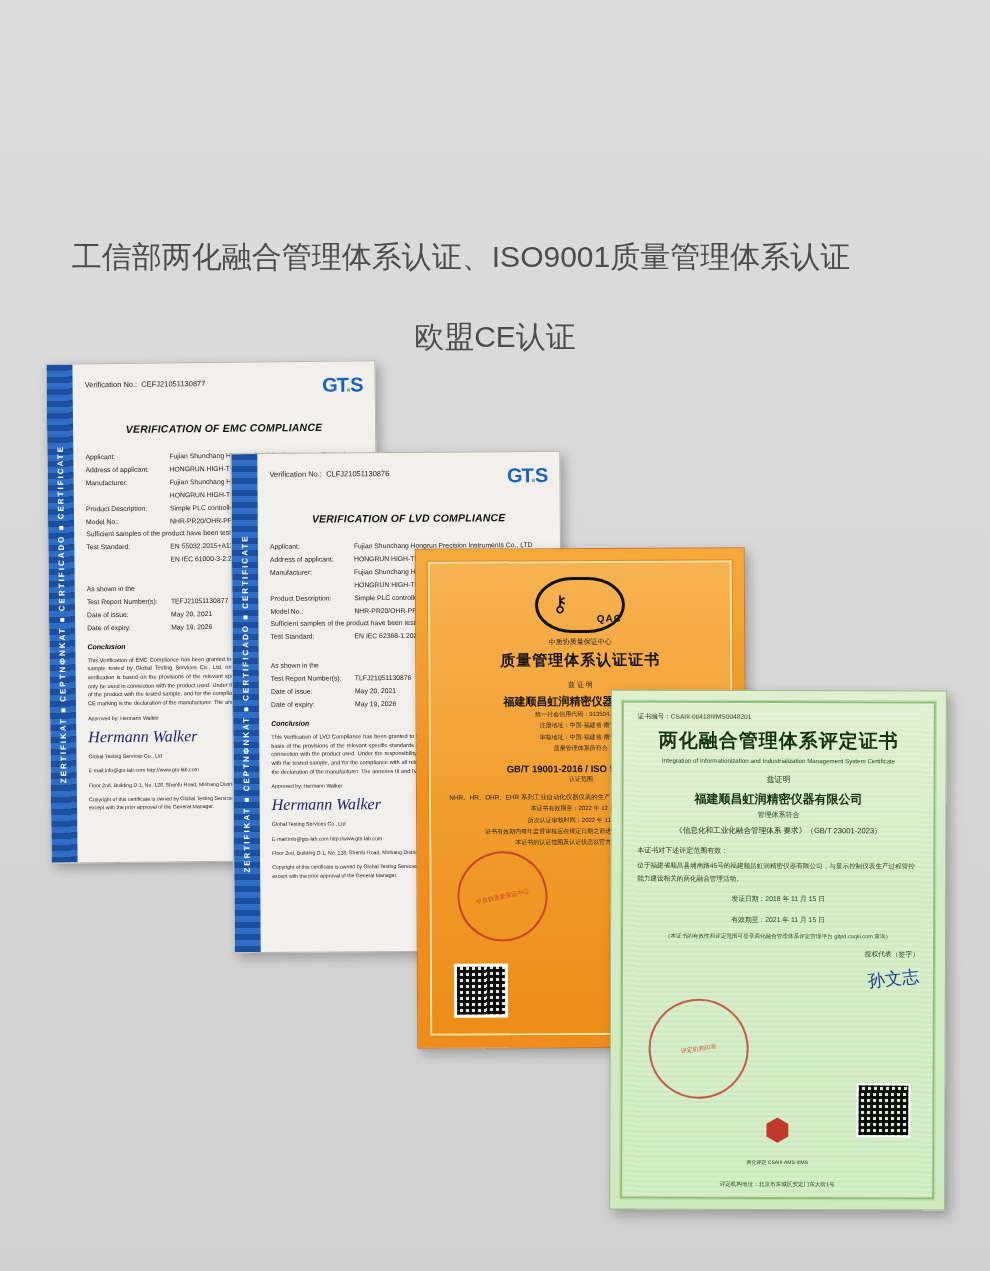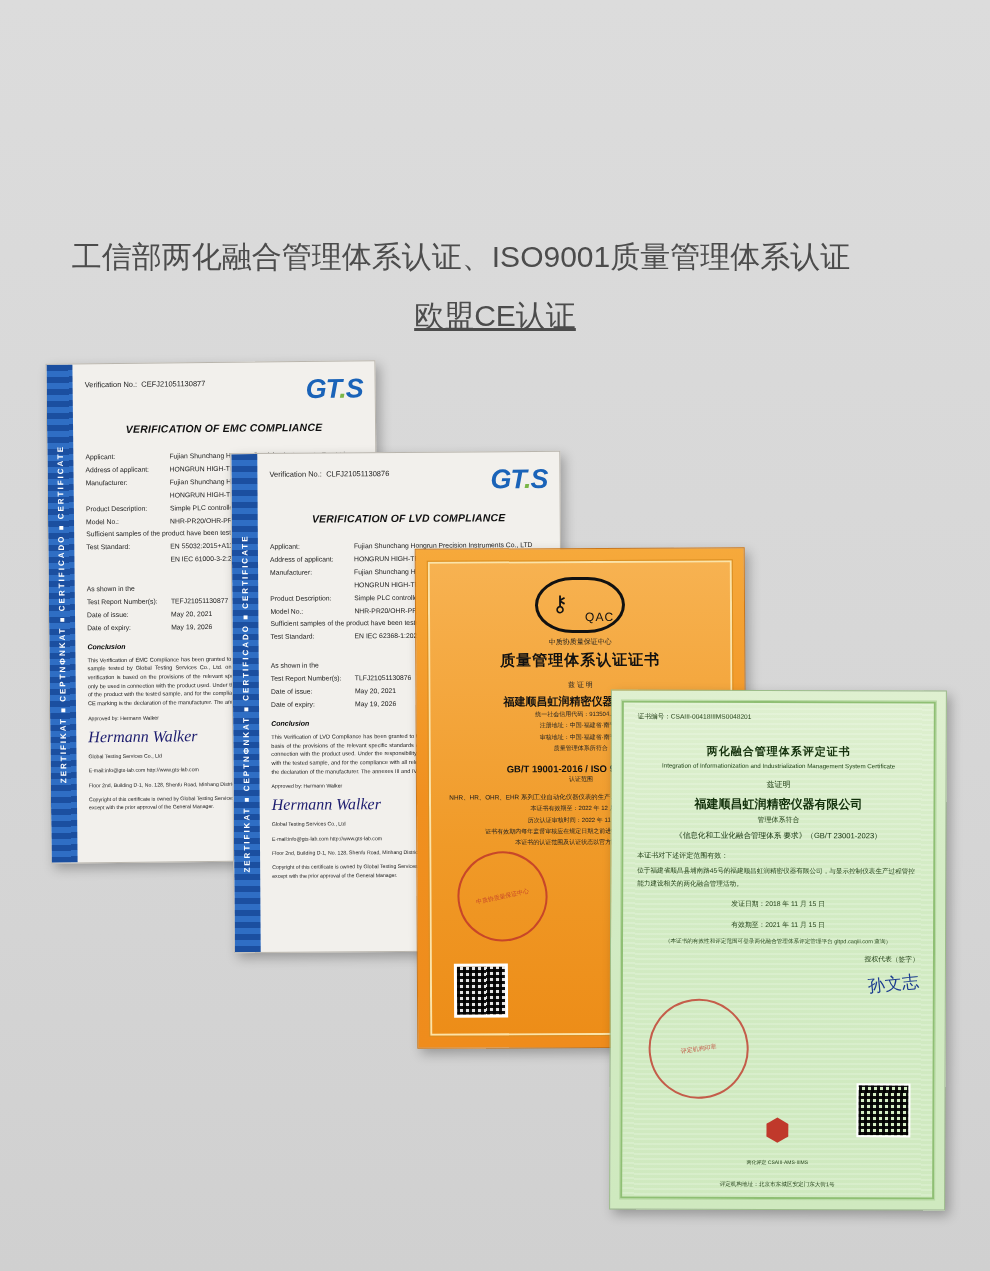--- a/index.html
+++ b/index.html
@@ -41,28 +41,27 @@
     top: 237px;
     left: 0;
     width: 922px;
     text-align: center;
     font-size: 30px;
     color: #4c4c4c;
     white-space: nowrap;
   }
   .subline2 {
     position: absolute;
-    top: 296px;
+    top: 317px;
     left: 0;
     width: 990px;
     text-align: center;
     font-size: 30px;
     color: #4c4c4c;
     white-space: nowrap;
-    text-decoration: underline;
   }
 
   
   .cert {
     position: absolute;
     box-shadow: 4px 5px 12px rgba(0,0,0,0.28);
     overflow: hidden;
     box-sizing: border-box;
   }
 
@@ -80,21 +79,21 @@
   }
   .cert1 .ribbon span {
     color: #fff; font-size: 8px; letter-spacing: 2px;
     transform: rotate(-90deg); white-space: nowrap;
     font-weight: bold;
   }
   .cert1 .body { position: absolute; left: 26px; top: 0; right: 0; bottom: 0; padding: 10px 12px; }
   .verif-no { font-size: 7.5px; color: #222; margin-top: 6px; }
   .gts-logo {
     position: absolute; right: 12px; top: 12px;
-    font-size: 27px; font-weight: bold; font-style: italic;
+    font-size: 20px; font-weight: bold; 
     color: #1a63b8; letter-spacing: -1px;
   }
   .gts-logo .dot { color: #7ab648; }
   .cert-title-en {
     margin-top: 34px; font-size: 10.5px; font-weight: bold; font-style: italic;
     color: #111; text-align: center; letter-spacing: 0.2px;
   }
   .field-list { margin-top: 16px; font-size: 6.8px; color: #1a1a1a; line-height: 1.9; }
   .field-list .row { display: flex; }
   .field-list .lbl { width: 84px; flex: none; }
@@ -142,21 +141,21 @@
     padding: 10px 14px;
     text-align: center;
   }
   .qac-badge {
     width: 84px; height: 50px; margin: 4px auto 2px;
     border: 3px solid #111; border-radius: 50%/60%;
     position: relative; background: transparent;
   }
   .qac-badge .key { position: absolute; left: 14px; top: 11px; font-size: 22px; color: #111; }
   .qac-badge .txt {
-    position: absolute; right: 8px; bottom: 6px; font-size: 12px; font-weight: normal; color: #111;
+    position: absolute; right: 0; bottom: 6px; font-size: 10px; font-weight: bold; color: #111;
     letter-spacing: 1px;
   }
   .cn-small { font-size: 7px; color: #1d1d1d; margin-top: 4px; }
   .cn-title { font-size: 15px; font-weight: bold; color: #111; margin-top: 4px; letter-spacing: 1px; }
   .cn-stamp-label { font-size: 7px; color: #222; margin-top: 10px; }
   .cn-company { font-size: 11px; font-weight: bold; color: #111; margin-top: 4px; }
   .cn-line { font-size: 6px; color: #222; line-height: 1.9; }
   .cn-std { font-size: 9.5px; font-weight: bold; color: #111; margin-top: 8px; }
   .cn-blk { font-size: 6.4px; color: #1c1c1c; line-height: 1.9; margin-top: 6px; }
   .red-stamp {
@@ -196,21 +195,21 @@
     background: repeating-linear-gradient(180deg, rgba(255,255,255,0.18) 0 2px, rgba(255,255,255,0) 2px 5px);
   }
   .cesi-no { font-size: 6.6px; color: #173; color: #1f3d14; text-align: left; }
   .cesi-logo {
     margin: 10px auto 2px; width: 110px; height: 52px;
     border: 3px solid #1b6fb5; border-radius: 50%;
     color: #1b6fb5; font-size: 27px; font-weight: bold; font-style: italic;
     display: flex; align-items: center; justify-content: center; letter-spacing: 2px;
     background: #eaf6ff;
   }
-  .cesi-title { font-size: 11px; font-weight: bold; color: #14310c; margin-top: 22px; letter-spacing: 1px; }
+  .cesi-title { font-size: 19px; font-weight: bold; color: #14310c; margin-top: 6px; letter-spacing: 1px; }
   .cesi-sub-en { font-size: 6.2px; color: #23461a; margin-top: 3px; }
   .cesi-zheng { font-size: 8px; color: #1f3d14; margin-top: 10px; }
   .cesi-company { font-size: 12px; font-weight: bold; color: #12300b; margin-top: 6px; }
   .cesi-line { font-size: 7px; color: #1f3d14; line-height: 2.0; }
   .cesi-std { font-size: 7.6px; color: #12300b; margin-top: 4px; }
   .cesi-range { font-size: 7px; color: #1f3d14; margin-top: 10px; text-align: left; }
   .cesi-body { font-size: 6.6px; color: #1f3d14; line-height: 1.9; text-align: left; margin-top: 4px; }
   .cesi-dates { font-size: 6.8px; color: #1f3d14; line-height: 1.9; margin-top: 8px; }
   .cesi-note { font-size: 5.6px; color: #2b4a20; margin-top: 6px; }
   .cesi-signrow { display: flex; justify-content: flex-end; margin-top: 8px; font-size: 6.8px; color: #1f3d14; }

